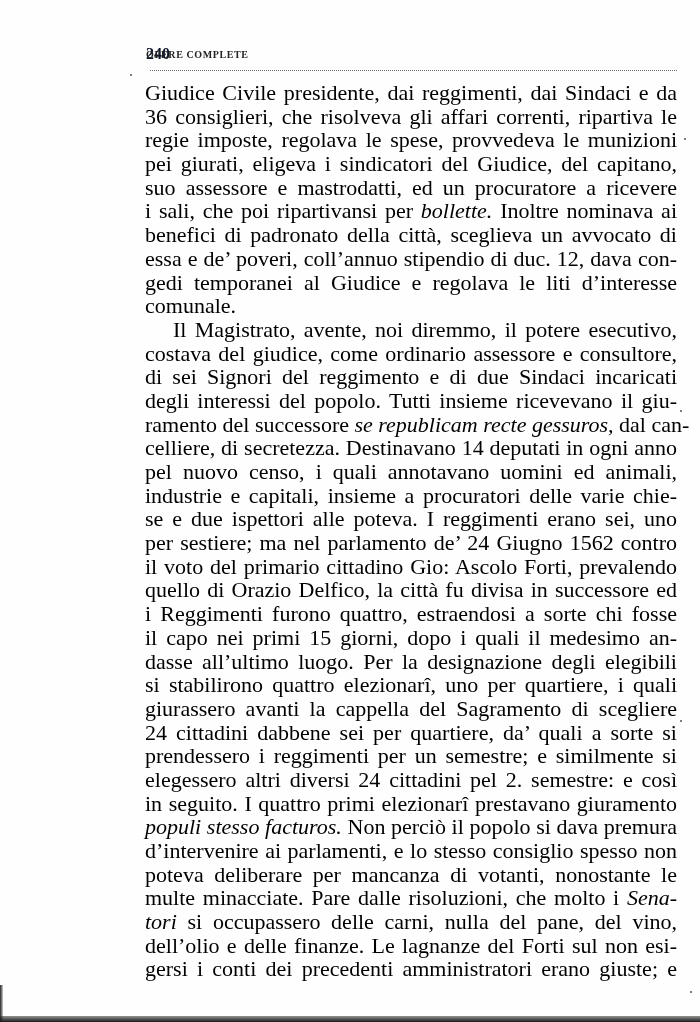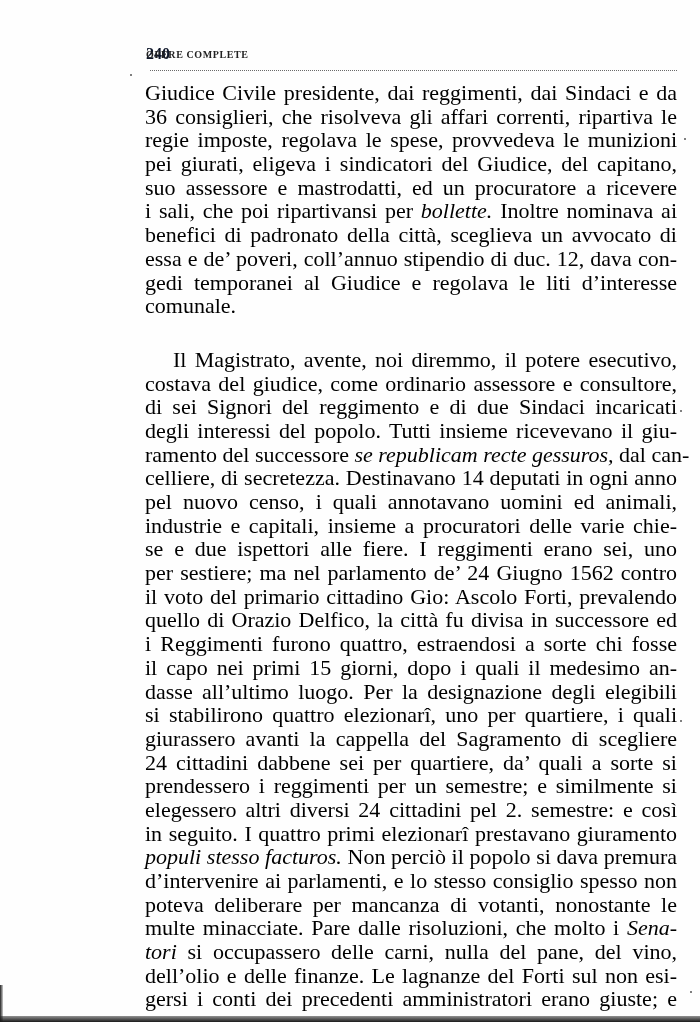--- a/index.html
+++ b/index.html
@@ -77,21 +77,20 @@
       white-space: nowrap;
       text-align: justify;
       text-align-last: justify;
       color: #000000;
     }
     .line.last {
       text-align-last: left;
     }
     .line.indent {
       padding-left: 28px;
-      margin-top: 30px;
     }
     .line i, .line .it {
       font-style: italic;
     }
     .scan-left-edge {
       position: absolute;
       left: 0;
       top: 985px;
       width: 3px;
       height: 37px;
@@ -135,21 +134,21 @@
       <span class="line"><span>gedi temporanei al Giudice e regolava le liti d’interesse</span></span>
       <span class="line last"><span>comunale.</span></span>
       <span class="line indent"><span>Il Magistrato, avente, noi diremmo, il potere esecutivo,</span></span>
       <span class="line"><span>costava del giudice, come ordinario assessore e consultore,</span></span>
       <span class="line"><span>di sei Signori del reggimento e di due Sindaci incaricati</span></span>
       <span class="line"><span>degli interessi del popolo. Tutti insieme ricevevano il giu-</span></span>
       <span class="line"><span>ramento del successore </span><span class="it">se republicam recte gessuros,</span><span> dal can-</span></span>
       <span class="line"><span>celliere, di secretezza. Destinavano 14 deputati in ogni anno</span></span>
       <span class="line"><span>pel nuovo censo, i quali annotavano uomini ed animali,</span></span>
       <span class="line"><span>industrie e capitali, insieme a procuratori delle varie chie-</span></span>
-      <span class="line"><span>se e due ispettori alle fiere. I reggimenti erano sei, uno</span></span>
+      <span class="line"><span>se e due ispettori alle poteva. I reggimenti erano sei, uno</span></span>
       <span class="line"><span>per sestiere; ma nel parlamento de’ 24 Giugno 1562 contro</span></span>
       <span class="line"><span>il voto del primario cittadino Gio: Ascolo Forti, prevalendo</span></span>
       <span class="line"><span>quello di Orazio Delfico, la città fu divisa in successore ed</span></span>
       <span class="line"><span>i Reggimenti furono quattro, estraendosi a sorte chi fosse</span></span>
       <span class="line"><span>il capo nei primi 15 giorni, dopo i quali il medesimo an-</span></span>
       <span class="line"><span>dasse all’ultimo luogo. Per la designazione degli elegibili</span></span>
       <span class="line"><span>si stabilirono quattro elezionarî, uno per quartiere, i quali</span></span>
       <span class="line"><span>giurassero avanti la cappella del Sagramento di scegliere</span></span>
       <span class="line"><span>24 cittadini dabbene sei per quartiere, da’ quali a sorte si</span></span>
       <span class="line"><span>prendessero i reggimenti per un semestre; e similmente si</span></span>

